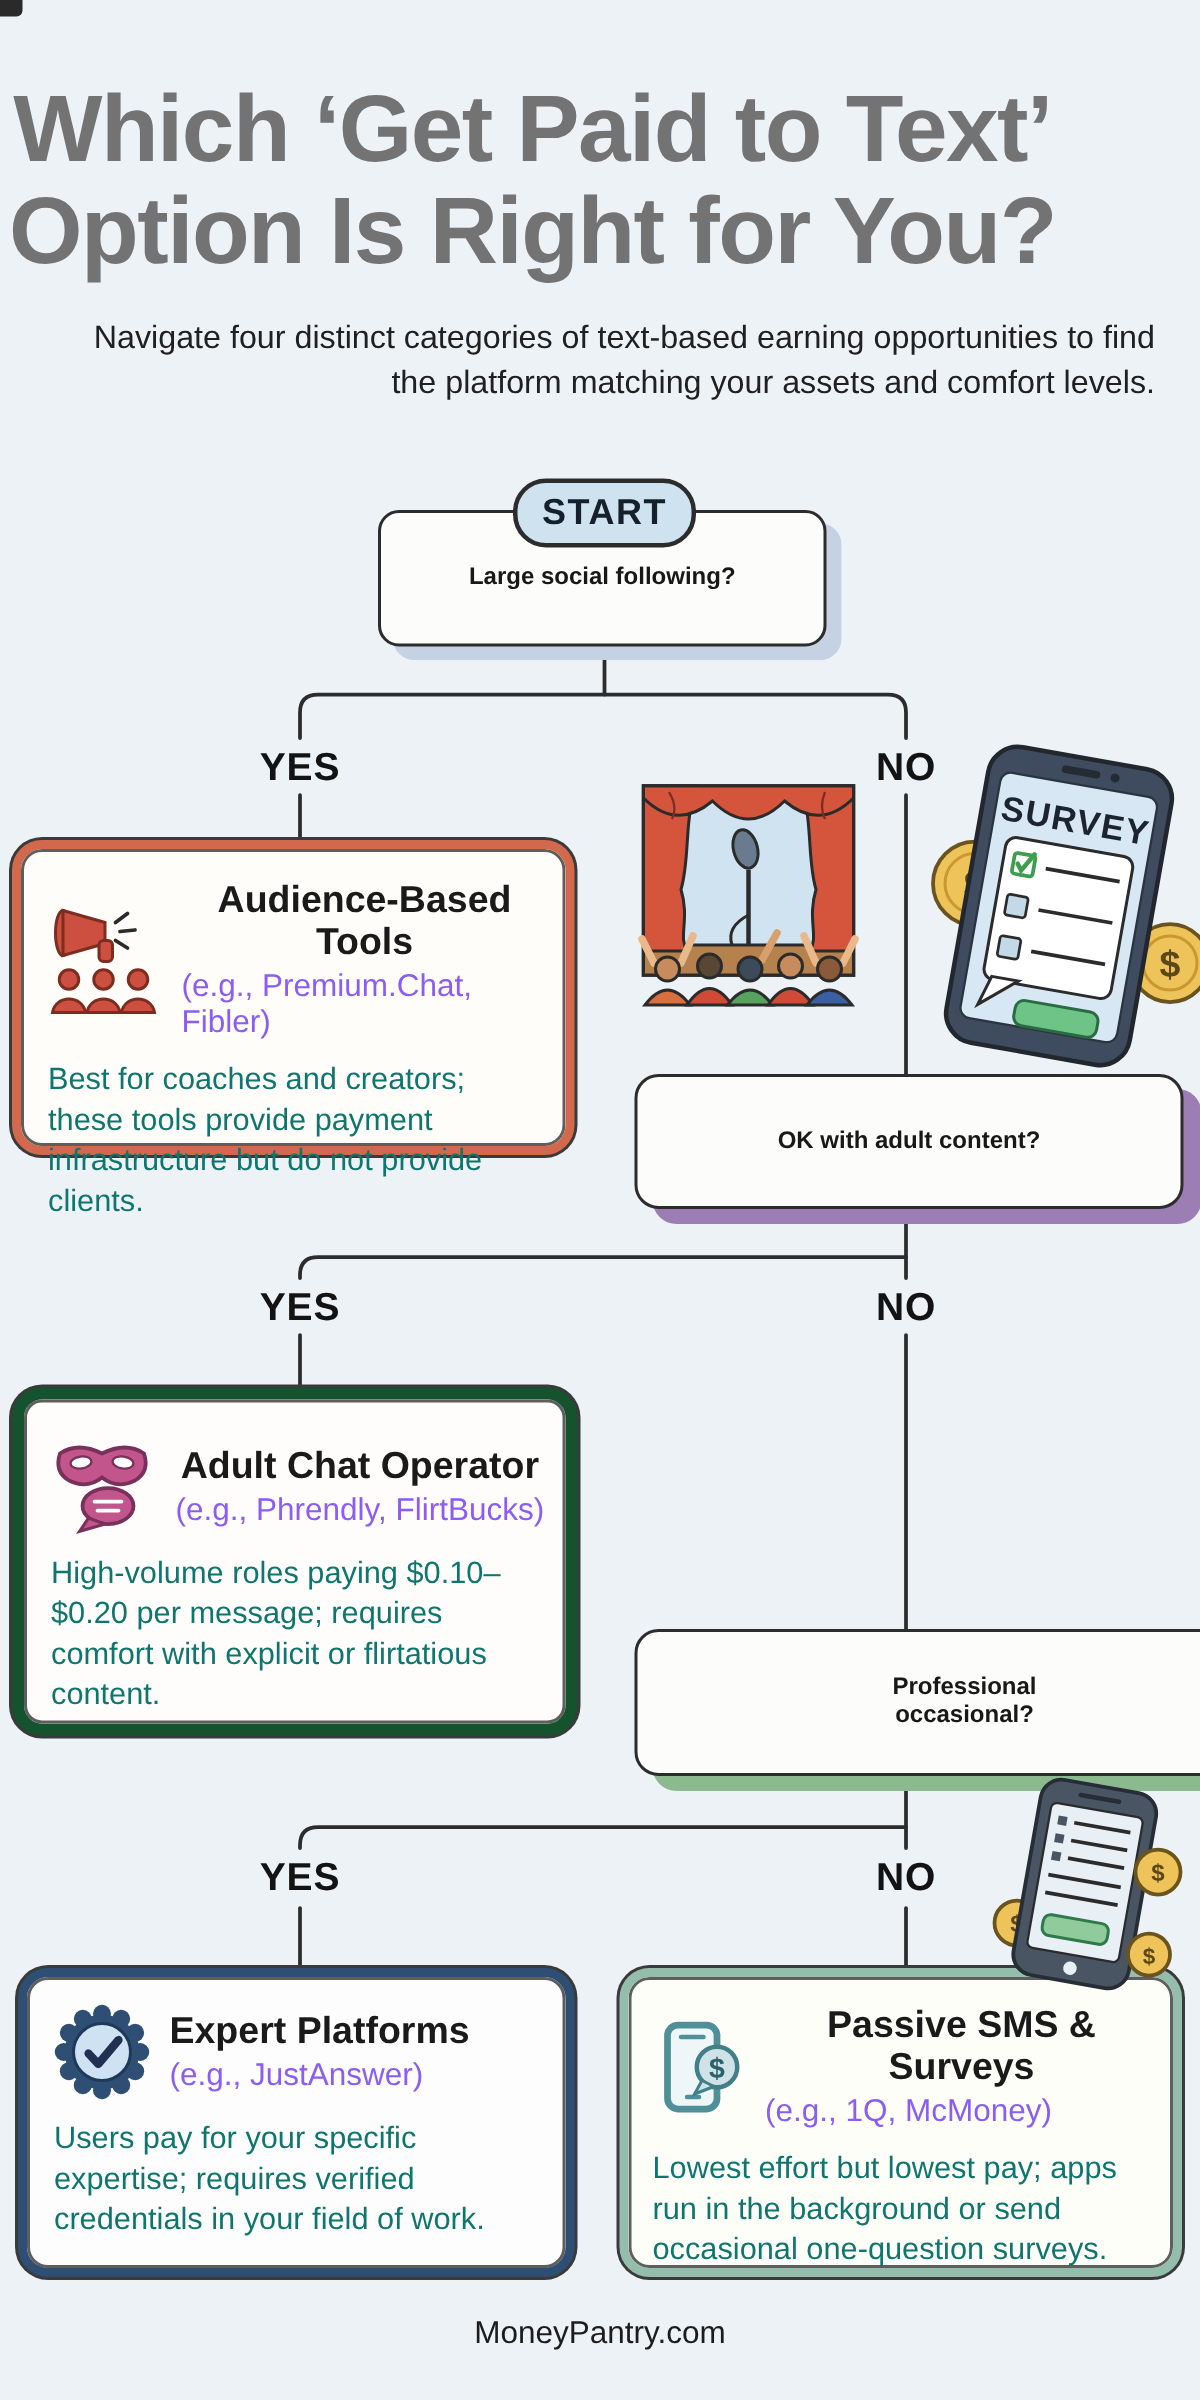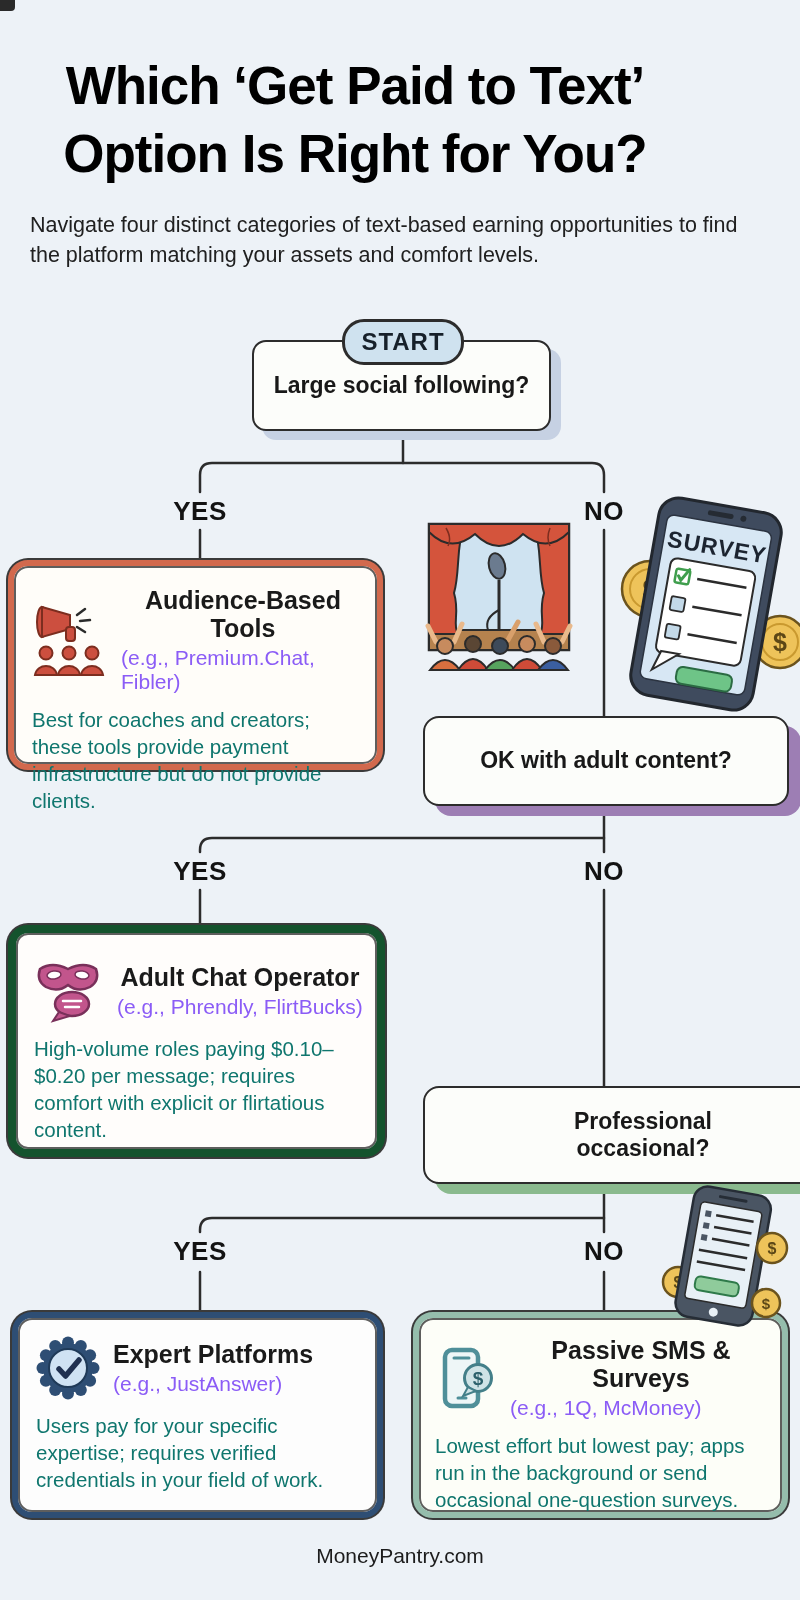--- a/index.html
+++ b/index.html
@@ -5,34 +5,34 @@
   html,body { margin:0; padding:0; background:#dfe6ee; }
   .canvas {
     position:relative; width:800px; height:1600px; margin:0 auto;
     background:#edf2f7; overflow:hidden;
     font-family:"Liberation Sans", sans-serif; color:#1b1b1b;
   }
   .corner-mark { position:absolute; left:0; top:0; width:15px; height:11px;
     background:#2a2a2a; border-radius:0 0 4px 0; z-index:6; }
 
   .title { position:absolute; top:52px; left:0; width:710px; text-align:center;
-    font-size:53px; font-weight:bold; line-height:68px; letter-spacing:-1px; color:#000000; z-index:2;}
-  .subtitle { position:absolute; top:210px; left:30px; width:740px; text-align:left;
+    font-size:63px; font-weight:bold; line-height:68px; letter-spacing:-1px; color:#737373; z-index:2;}
+  .subtitle { position:absolute; top:210px; left:30px; width:740px; text-align:right;
     font-size:21.5px; line-height:30px; color:#202020; z-index:2;}
 
   svg.connectors { position:absolute; left:0; top:0; z-index:1; }
 
   .start-pill { position:absolute; left:342px; top:319px; width:116px; height:40px;
     background:#cfe2ef; border:3px solid #2c2c2c; border-radius:22px;
     display:flex; align-items:center; justify-content:center;
     font-weight:bold; font-size:24px; letter-spacing:1px; color:#16202a; z-index:3; }
 
   .decision { position:absolute; background:#fcfdfa; border:2.5px solid #2c2c2c;
     border-radius:16px; display:flex; flex-direction:column; align-items:center; justify-content:center;
-    text-align:center; font-weight:bold; font-size:23px; color:#181818; z-index:2; line-height:1.18; }
+    text-align:center; font-weight:bold; font-size:16px; color:#181818; z-index:2; line-height:1.18; }
   .d1 { left:252px; top:340px; width:295px; height:87px; box-shadow:10px 9px 0 0 #c6d1e3; border-radius:14px;}
   .d2 { left:423px; top:716px; width:362px; height:86px; box-shadow:12px 10px 0 0 #9d7eb4; }
   .d3 { left:423px; top:1086px; width:362px; height:94px; box-shadow:12px 10px 0 0 #8aba8e;padding-left:37px; }
 
   .yn { position:absolute; transform:translateX(-50%); font-weight:bold; font-size:26px;
     color:#131313; z-index:2; letter-spacing:0.5px; }
 
   .card { position:absolute; box-sizing:border-box; border-radius:20px; z-index:2;
     background:#fffdf9; box-shadow:0 0 0 2px #3a3a3a, inset 0 0 0 2px rgba(40,40,40,0.75); }
   .card.audience { left:8px;  top:560px;  width:375px; height:210px; border:6px solid #d2694d; padding:20px 12px 12px 18px;}

